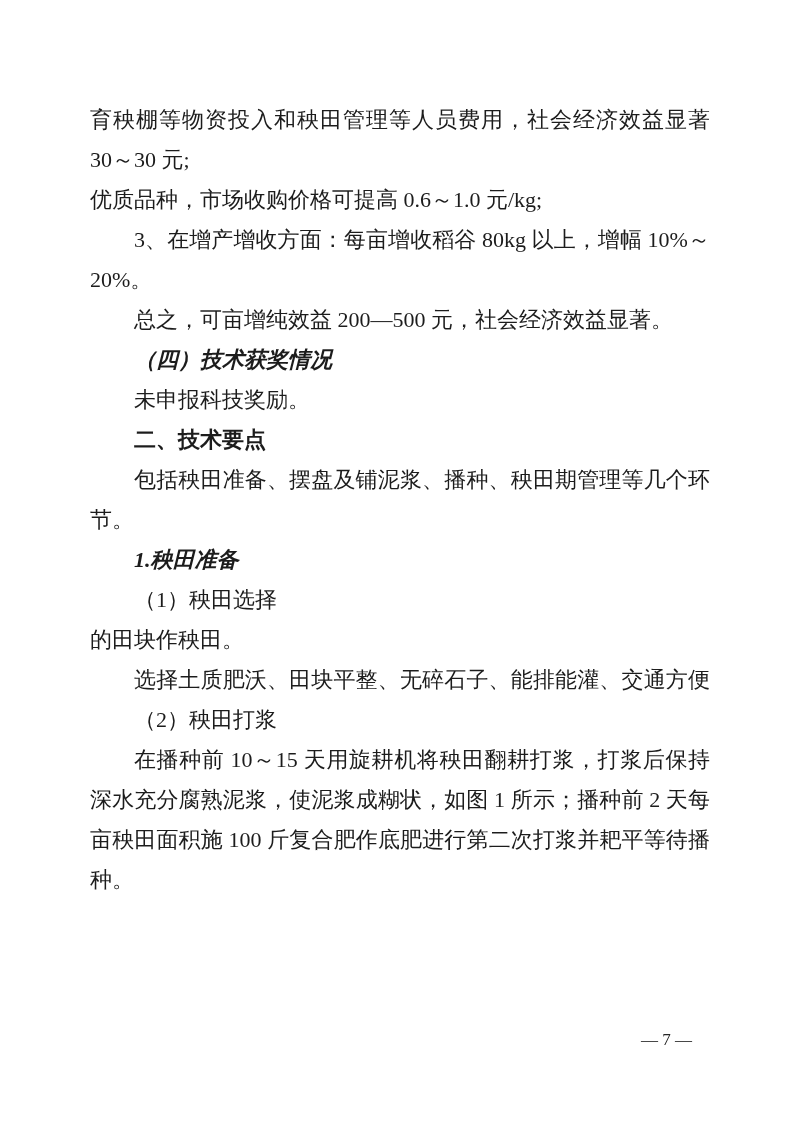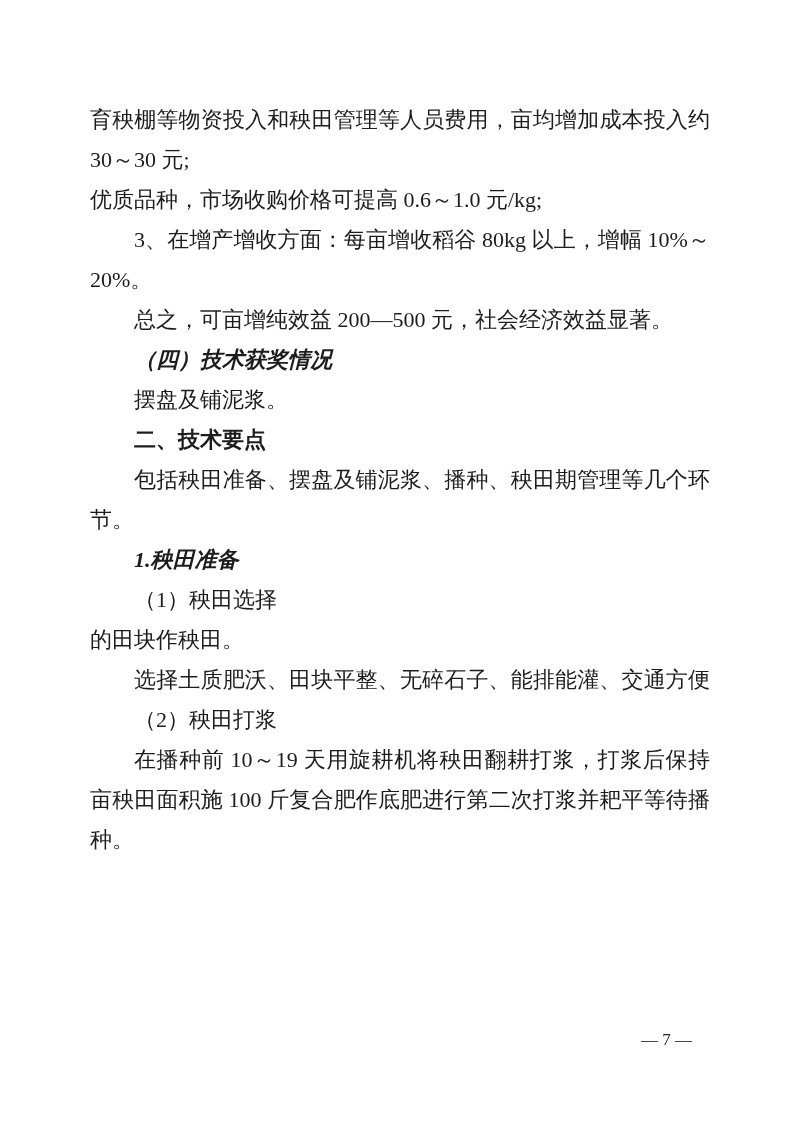--- a/index.html
+++ b/index.html
@@ -44,35 +44,36 @@
     line-height: 17px;
     color: #262626;
     font-family: "Liberation Serif", "DejaVu Serif", serif;
   }
 </style>
 </head>
 <body>
 
 <div class="page">
   <div class="content">
-    <div class="line full">育秧棚等物资投入和秧田管理等人员费用，亩均增加成本投入约</div>
+    <div class="line full">育秧棚等物资投入和秧田管理等人员费用，社会经济效益显著</div>
     <div class="line">30～30 元;</div>
     <div class="line">优质品种，市场收购价格可提高 0.6～1.0 元/kg;</div>
     <div class="line full indent">3、在增产增收方面：每亩增收稻谷 80kg 以上，增幅 10%～</div>
     <div class="line">20%。</div>
     <div class="line indent">总之，可亩增纯效益 200—500 元，社会经济效益显著。</div>
     <div class="line indent kai-bold">（四）技术获奖情况</div>
-    <div class="line indent">摆盘及铺泥浆。</div>
+    <div class="line indent">未申报科技奖励。</div>
     <div class="line indent hei-bold">二、技术要点</div>
     <div class="line full indent">包括秧田准备、摆盘及铺泥浆、播种、秧田期管理等几个环</div>
     <div class="line">节。</div>
     <div class="line indent kai-bold">1.秧田准备</div>
     <div class="line indent">（1）秧田选择</div>
     <div class="line">的田块作秧田。</div>
     <div class="line full indent">选择土质肥沃、田块平整、无碎石子、能排能灌、交通方便</div>
     <div class="line indent">（2）秧田打浆</div>
-    <div class="line full indent">在播种前 10～19 天用旋耕机将秧田翻耕打浆，打浆后保持</div>
+    <div class="line full indent">在播种前 10～15 天用旋耕机将秧田翻耕打浆，打浆后保持</div>
+    <div class="line full">深水充分腐熟泥浆，使泥浆成糊状，如图 1 所示；播种前 2 天每</div>
     <div class="line full">亩秧田面积施 100 斤复合肥作底肥进行第二次打浆并耙平等待播</div>
     <div class="line">种。</div>
   </div>
 
   <div class="footer">— 7 —</div>
 </div>
 
 </body></html>

